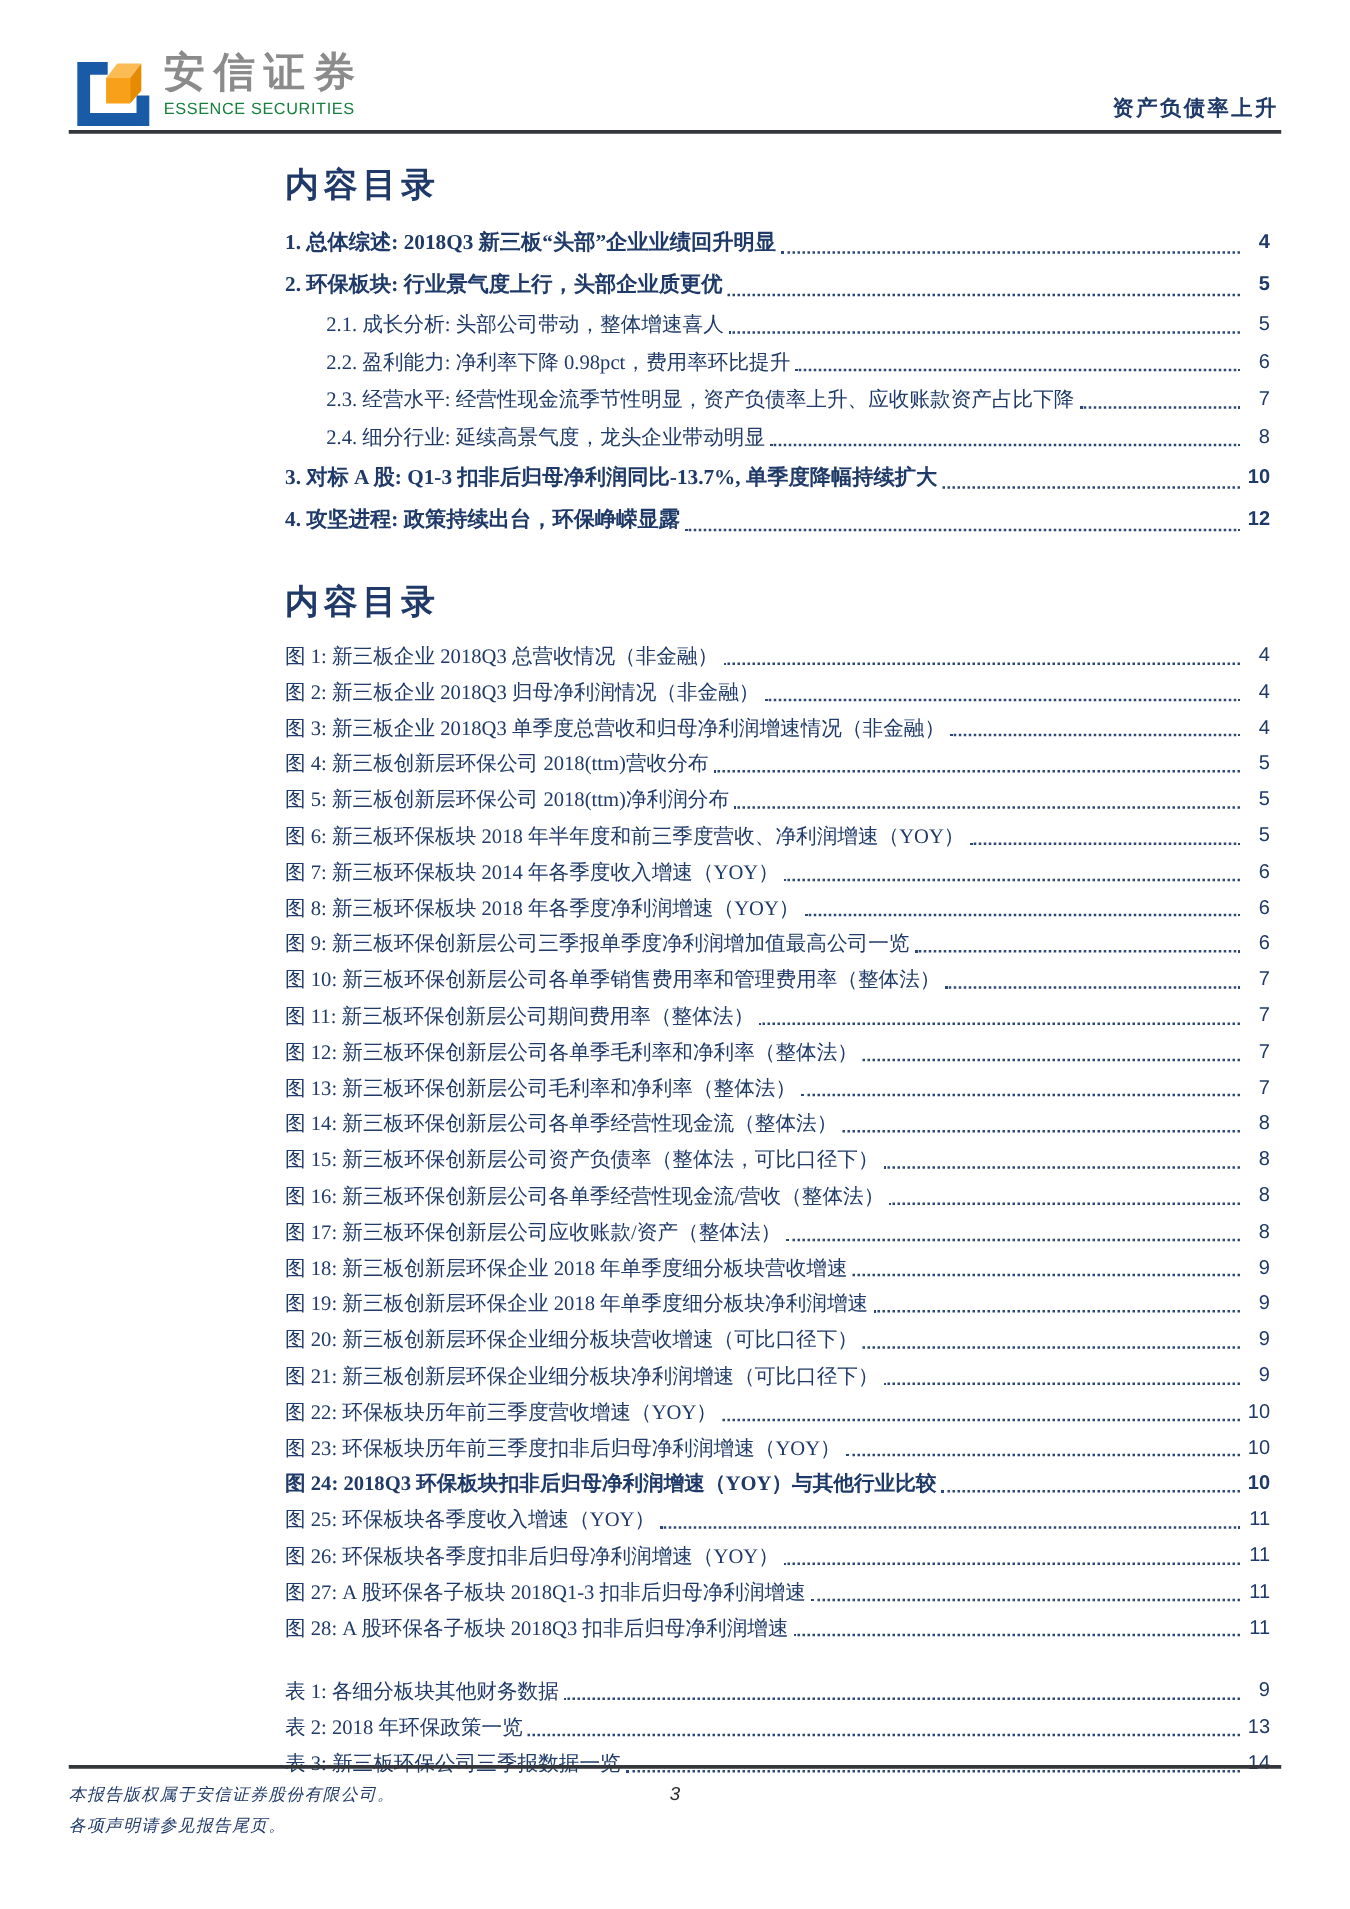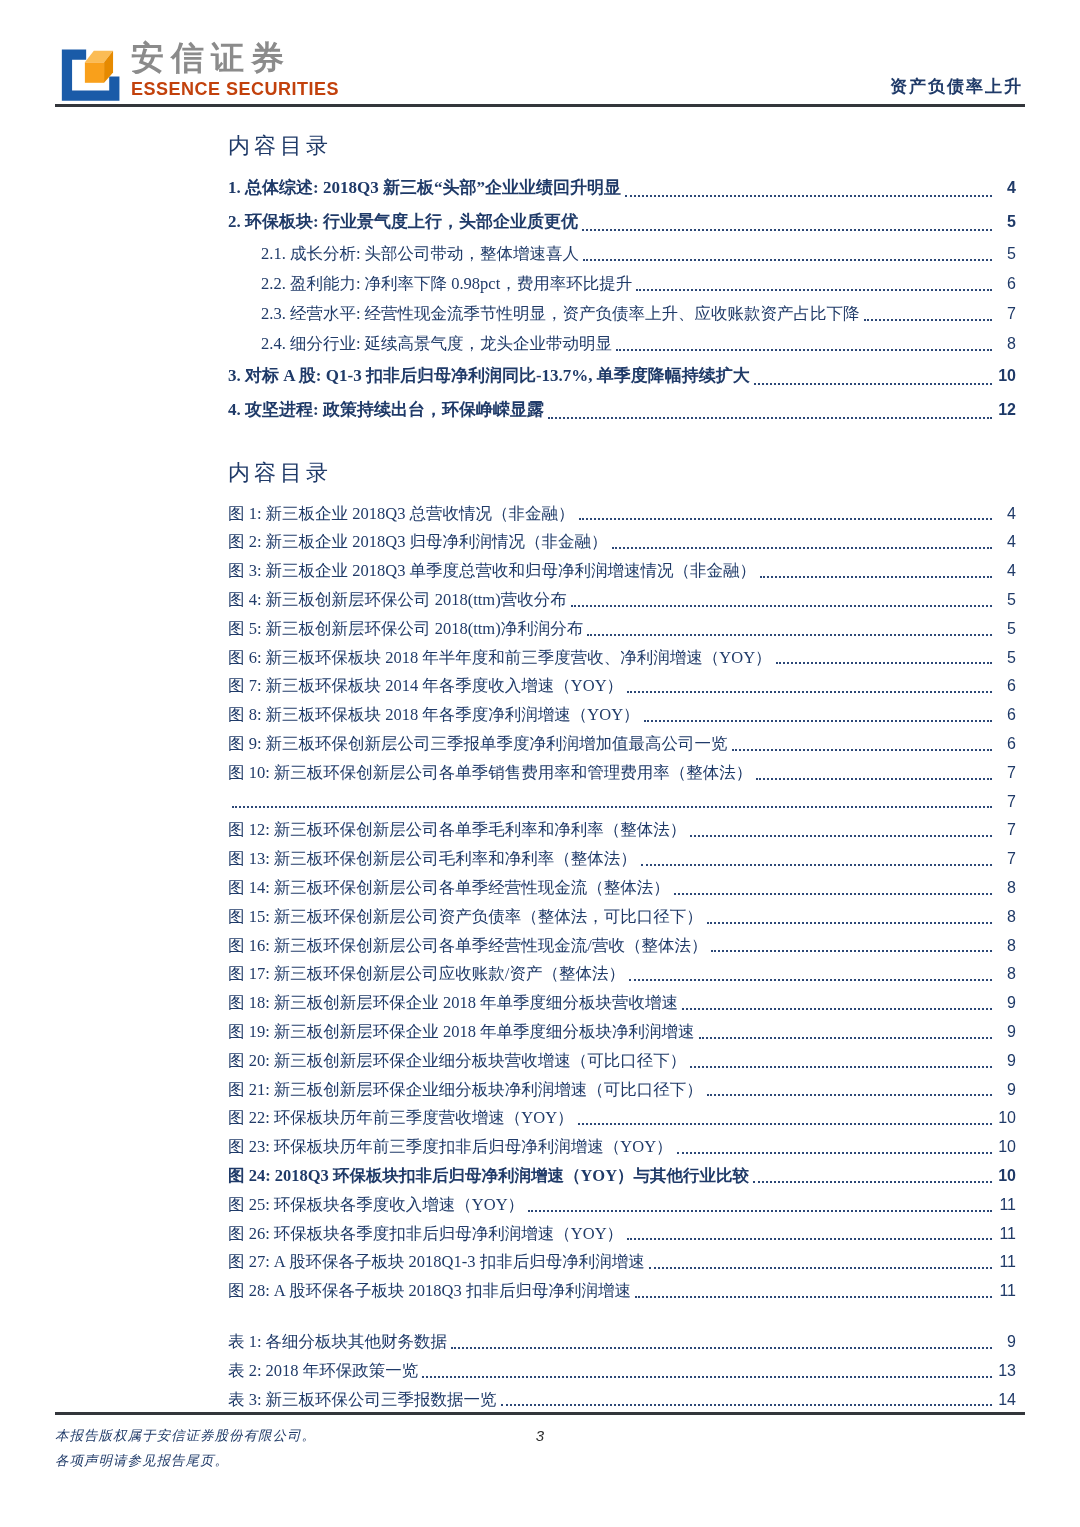--- a/index.html
+++ b/index.html
@@ -21,31 +21,31 @@
     border-bottom:3px solid var(--rule);
   }
   .logo-wrap{position:absolute;left:3px;top:36px;display:flex;align-items:flex-start;}
   .logo-mark{width:64px;height:68px;}
   .brand-text{margin-left:9px;margin-top:2px;}
   .brand-cn{
     font-size:33px;color:#8b8b8b;letter-spacing:7px;
     font-family:"Liberation Sans","DejaVu Sans",sans-serif;font-weight:600;line-height:1.2;
   }
   .brand-en{
-    font-size:18px;color:#c2410c;letter-spacing:0.5px;
-    font-family:"Liberation Sans","DejaVu Sans",sans-serif;font-weight:700;margin-top:1px;
+    font-size:13px;color:#15803d;letter-spacing:0.5px;
+    font-family:"Liberation Sans","DejaVu Sans",sans-serif;font-weight:400;margin-top:1px;
   }
   .report-type{
     position:absolute;right:2px;bottom:6px;
     font-size:17px;color:var(--navy);letter-spacing:2px;font-weight:600;
   }
   
   .main{position:absolute;left:228px;top:133px;width:788px;}
   .section-title{
-    font-size:22px;font-weight:400;color:var(--navy);
+    font-size:27px;font-weight:700;color:var(--navy);
     letter-spacing:4px;line-height:1.15;margin-bottom:13px;
   }
   .figures-title{margin-top:33px;margin-bottom:14px;}
   
   .trow{display:flex;height:34px;line-height:34px;font-size:17px;color:var(--navy);}
   .trow.bold{font-weight:700;}
   .trow.lvl2{height:30px;line-height:30px;font-size:16.5px;padding-left:33px;font-weight:400;}
   .frow{display:flex;height:28.8px;line-height:28.8px;font-size:16.5px;color:var(--navy);}
   .frow.bold{font-weight:700;}
   .row-label{white-space:nowrap;}
@@ -204,20 +204,21 @@
     <span class="row-page">6</span>
   </div>
 
   <div class="frow">
     <span class="row-label">图 10: 新三板环保创新层公司各单季销售费用率和管理费用率（整体法）</span>
     <span class="dots"></span>
     <span class="row-page">7</span>
   </div>
 
   <div class="frow">
+    <span class="row-label">图 11: 新三板环保创新层公司期间费用率（整体法）</span>
     <span class="dots"></span>
     <span class="row-page">7</span>
   </div>
 
   <div class="frow">
     <span class="row-label">图 12: 新三板环保创新层公司各单季毛利率和净利率（整体法）</span>
     <span class="dots"></span>
     <span class="row-page">7</span>
   </div>
 

